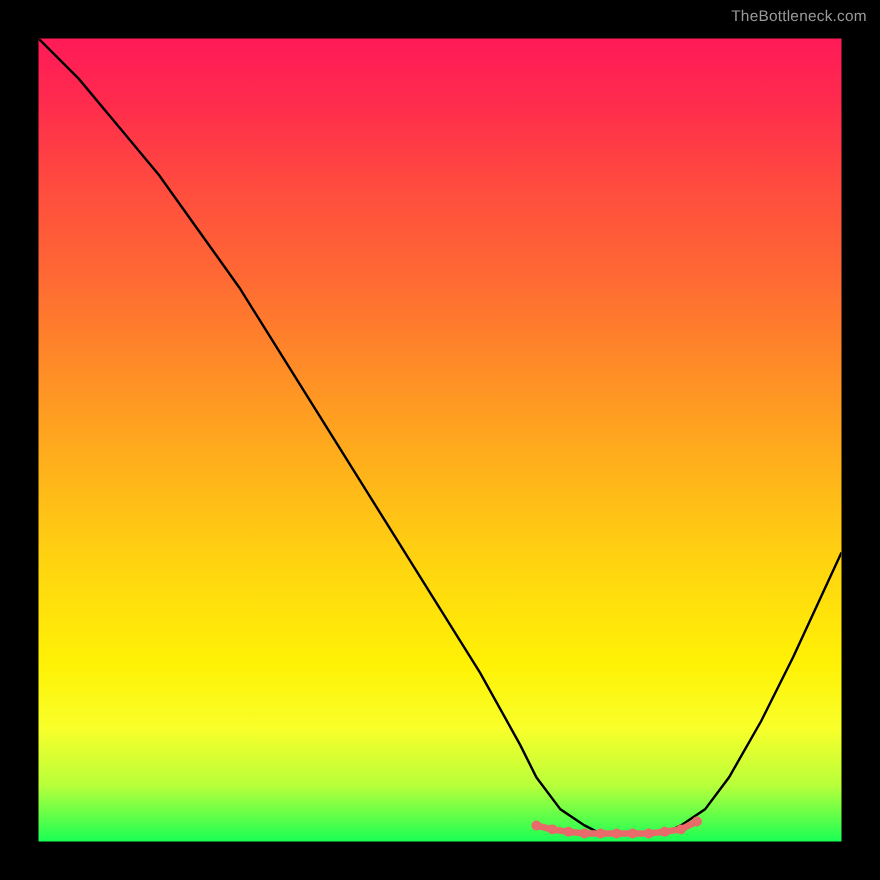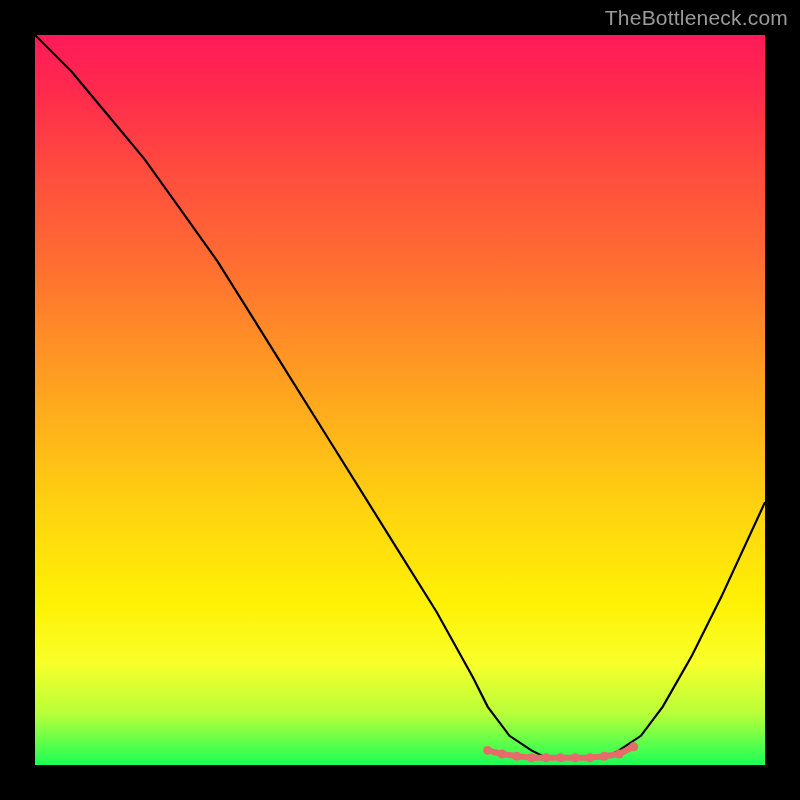--- a/index.html
+++ b/index.html
@@ -36,21 +36,21 @@
       #f8ff2a 86%,
       #b8ff3a 93%,
       #1aff55 100%
     );
   }
   .watermark {
     position: absolute;
     top: 6px;
     right: 12px;
     color: #9a9a9a;
-    font-size: 21px;
+    font-size: 14px;
     font-weight: 500;
     letter-spacing: 0.2px;
     user-select: none;
   }
   svg.curve {
     position: absolute;
     left: 0; top: 0;
     width: 730px; height: 730px;
   }
 </style>

